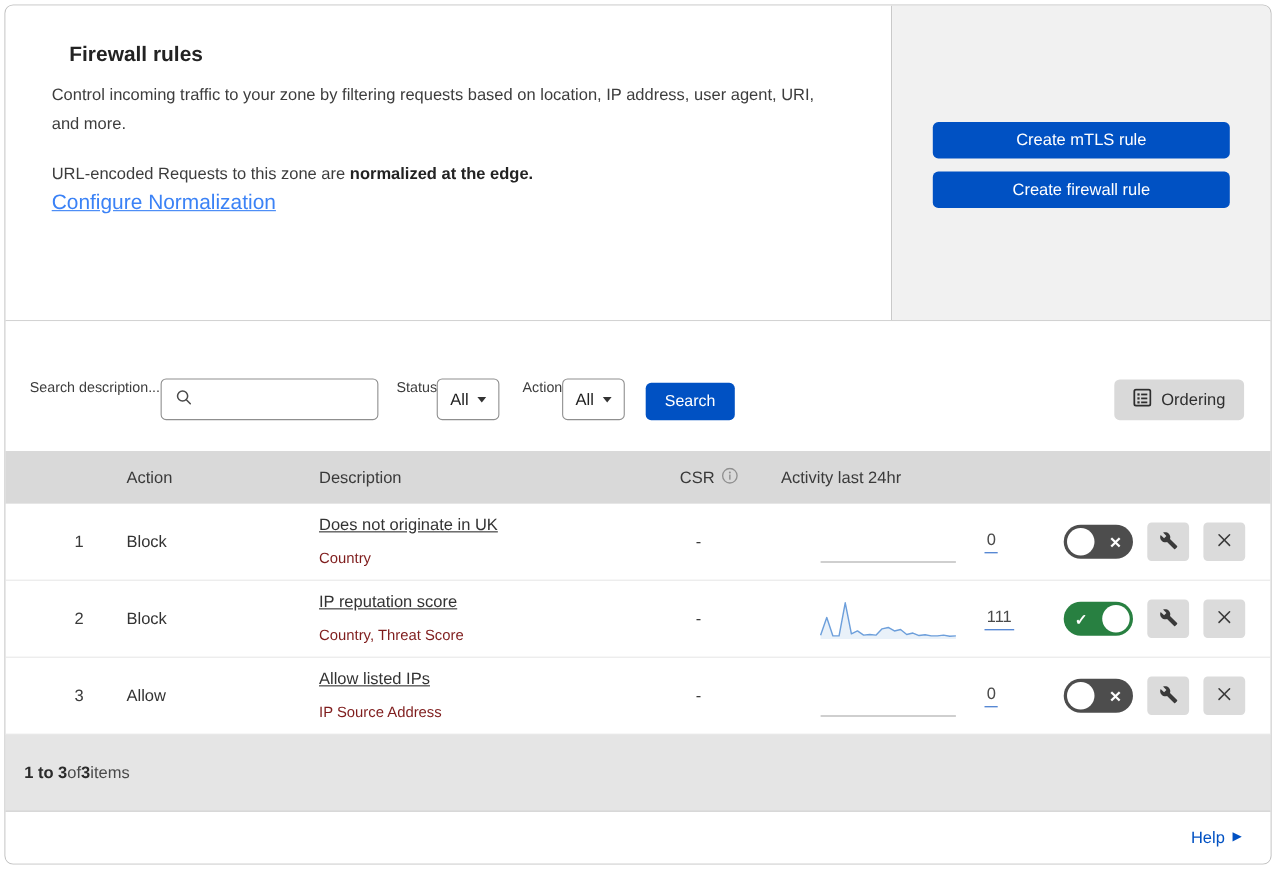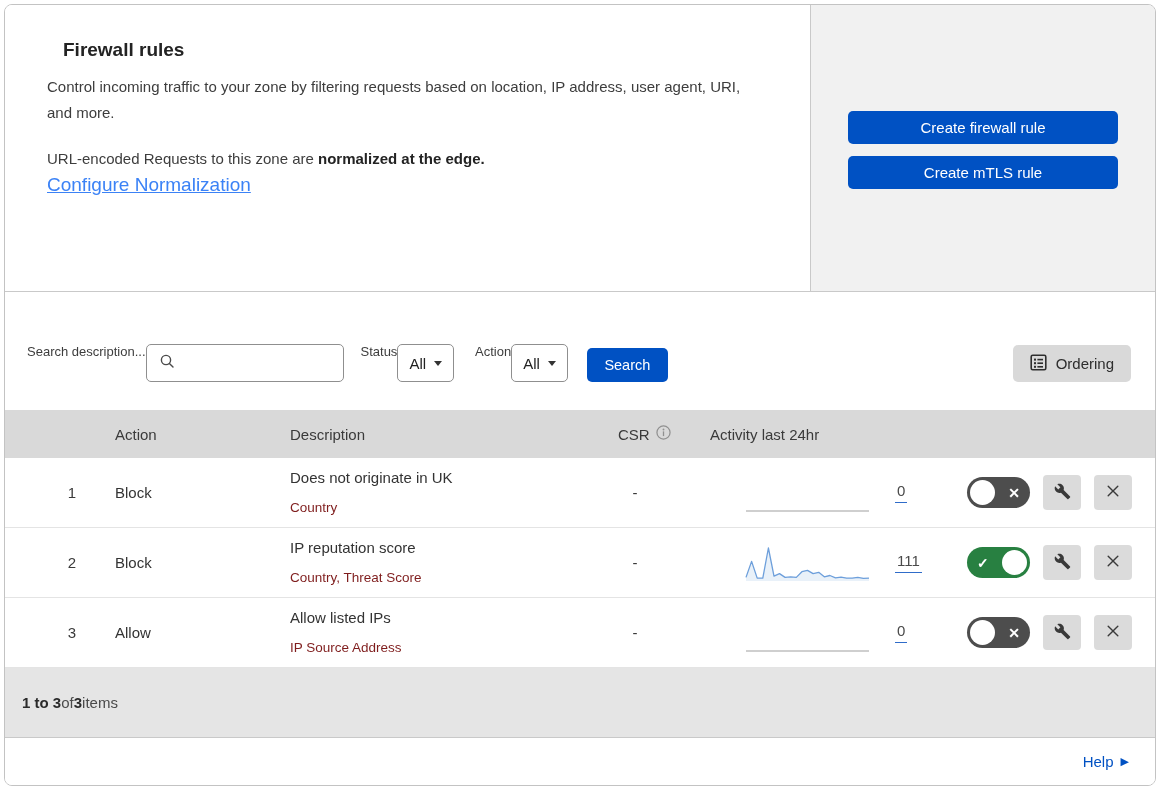--- a/index.html
+++ b/index.html
@@ -85,21 +85,21 @@
   }
   .thead { background: #d9d9d9; height: 48px; font-size: 15px; color: #3a3a3a; }
   .th-action, .th-desc { padding-left: 20px; }
   .th-csr { padding-left: 33px; display: flex; align-items: center; gap: 6px; }
   .th-activity { padding-left: 25px; }
 
   .row { height: 70px; border-bottom: 1px solid #e4e4e4; font-size: 15px; background: #fff; }
   .cell.num { text-align: right; padding-right: 19px; color: #3a3a3a; }
   .cell.action { padding-left: 20px; color: #333; }
   .cell.desc { padding-left: 20px; }
-  .desc-title { color: #333; margin-bottom: 4px; }
+  .desc-title { color: #333; margin-bottom: 4px; text-decoration: underline; }
   .desc-sub { color: #7f1d1d; font-size: 13.5px; }
   .cell.csr { text-align: center; color: #3a3a3a; }
   .cell.activity { padding-left: 60px; display: flex; align-items: center; }
   .count-link {
     margin-left: 25px; color: #4a4a4a; border-bottom: 1px solid #2f6cc9;
     padding: 0 2px 3px 2px; cursor: pointer; font-size: 15px; text-decoration: none;
   }
   .cell.controls {
     display: flex; justify-content: flex-end; align-items: center;
     gap: 13px; padding-right: 23px;
@@ -146,22 +146,22 @@
 <div class="container">
 
   <div class="top-band">
     <div class="intro">
       <h1>Firewall rules</h1>
       <p class="desc">Control incoming traffic to your zone by filtering requests based on location, IP address, user agent, URI, and more.</p>
       <p class="norm"><span>URL-encoded Requests to this zone are </span><strong>normalized at the edge.</strong></p>
       <a class="link">Configure Normalization</a>
     </div>
     <div class="actions-panel">
+      <button class="btn-primary panel-btn">Create mTLS rule</button>
       <button class="btn-primary panel-btn">Create firewall rule</button>
-      <button class="btn-primary panel-btn">Create mTLS rule</button>
     </div>
   </div>
 
   <div class="filter-bar">
     <div class="field">
       <span class="flabel">Search description...</span>
       <div class="search-box">
         <span>
           <svg width="16" height="16" viewBox="0 0 16 16">
               <circle cx="7" cy="7" r="4.6" fill="none" stroke="#4a4a4a" stroke-width="1.4"></circle>

